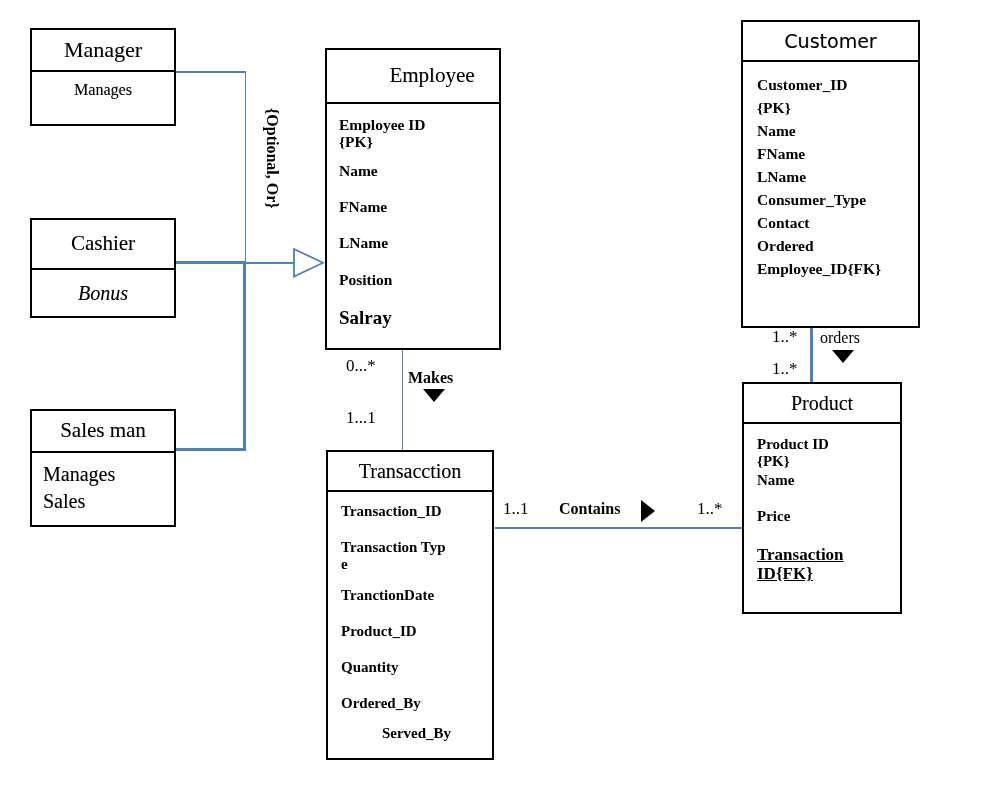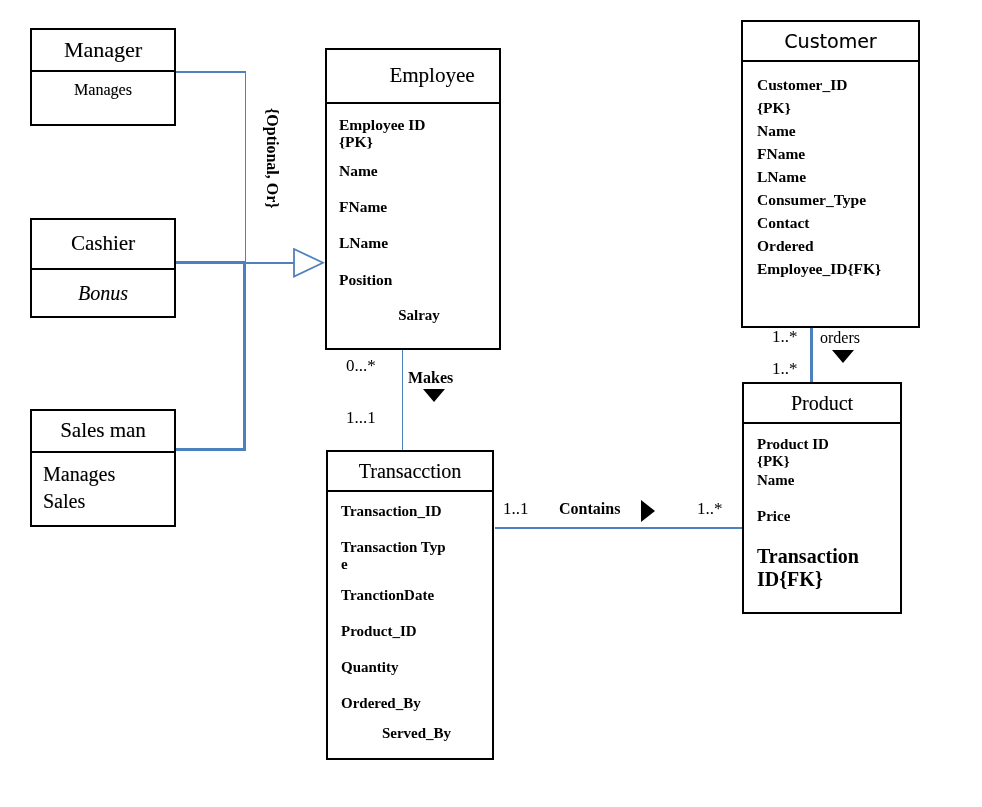--- a/index.html
+++ b/index.html
@@ -177,21 +177,21 @@
     <div class="entity-header" style="height:56px;padding-left:38px;">
       <span class="entity-title" style="font-size:21px;">Employee</span>
     </div>
     <div class="entity-body" style="height:246px; padding:12px 0 0 12px;">
       <div class="attr" style="font-size:15.5px; margin-bottom:11px;">Employee  ID
 {PK}</div>
       <div class="attr" style="font-size:15.5px; margin-bottom:19px;">Name</div>
       <div class="attr" style="font-size:15.5px; margin-bottom:19px;">FName</div>
       <div class="attr" style="font-size:15.5px; margin-bottom:19px;">LName</div>
       <div class="attr" style="font-size:15.5px; margin-bottom:19px;">Position</div>
-      <div class="attr" style="font-size:15px;text-align:center;">Salray</div>
+      <div class="attr" style="font-size:19px;">Salray</div>
     </div>
   </div>
 
   <div class="entity" style="left:741px; top:20px; width:179px; height:308px;">
     <div class="entity-header" style="height:42px;">
       <span class="entity-title title-sans" style="font-size:19px;">Customer</span>
     </div>
     <div class="entity-body" style="height:266px; padding:12px 0 0 14px;">
       <div class="attr" style="font-size:15.5px; line-height:1.48;">Customer_ID</div>
       <div class="attr" style="font-size:15.5px; line-height:1.48;">{PK}</div>
@@ -223,21 +223,21 @@
 
   <div class="entity" style="left:742px; top:382px; width:160px; height:232px;">
     <div class="entity-header" style="height:42px;">
       <span class="entity-title" style="font-size:20px;">Product</span>
     </div>
     <div class="entity-body" style="height:190px; padding:12px 0 0 13px;">
       <div class="attr" style="font-size:15px; margin-bottom:2px;">Product  ID
 {PK}</div>
       <div class="attr" style="font-size:15px; margin-bottom:20px;">Name</div>
       <div class="attr" style="font-size:15px; margin-bottom:20px;">Price</div>
-      <div class="attr" style="font-size:20px;">Transaction
+      <div class="attr" style="font-size:17px;text-decoration:underline;">Transaction
 ID{FK}</div>
     </div>
   </div>
 
   <div class="lbl-rot" style="left:281px; top:108px;">{Optional, Or}</div>
 
   <div class="lbl lbl-mult" style="left:346px; top:356px;">0...*</div>
   <div class="lbl lbl-mult" style="left:346px; top:408px;">1...1</div>
   <div class="lbl lbl-bold" style="left:408px; top:369px; font-size:16px;">Makes</div>
   <div class="tri-down" style="left:423px; top:389px;"></div>

